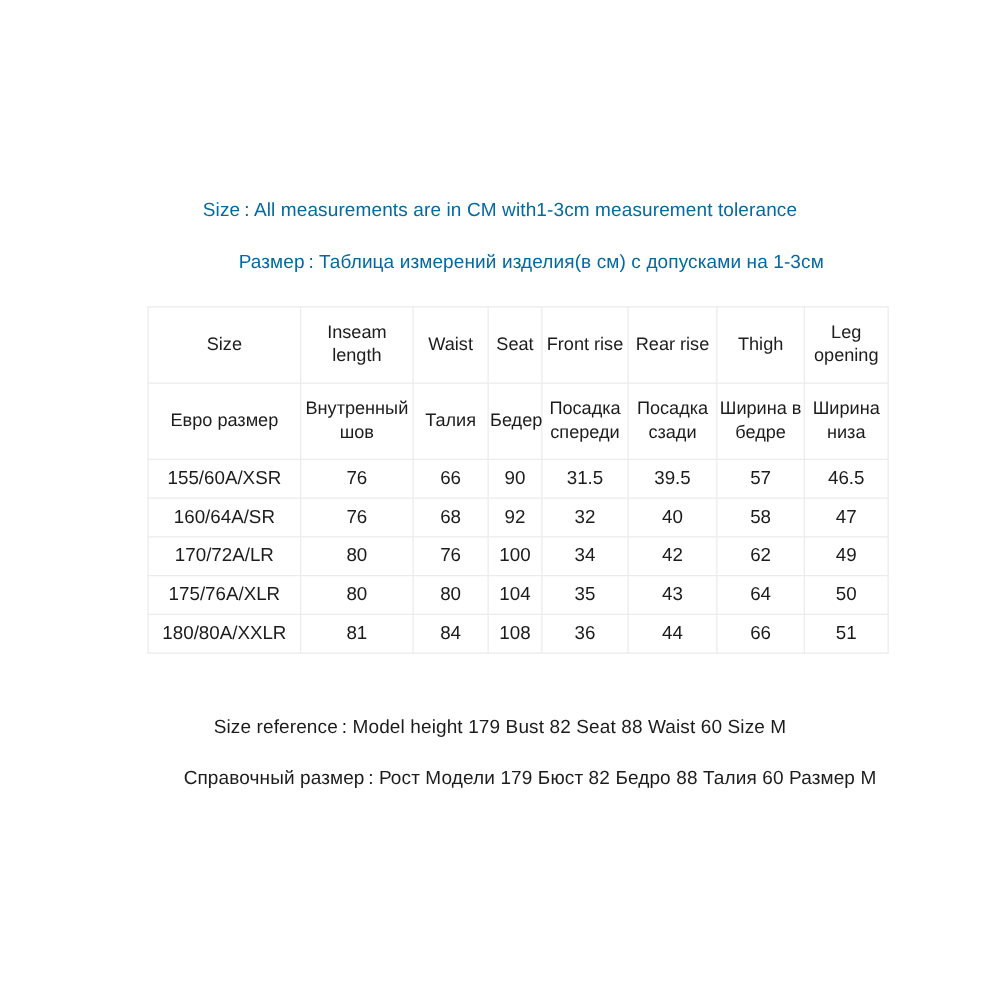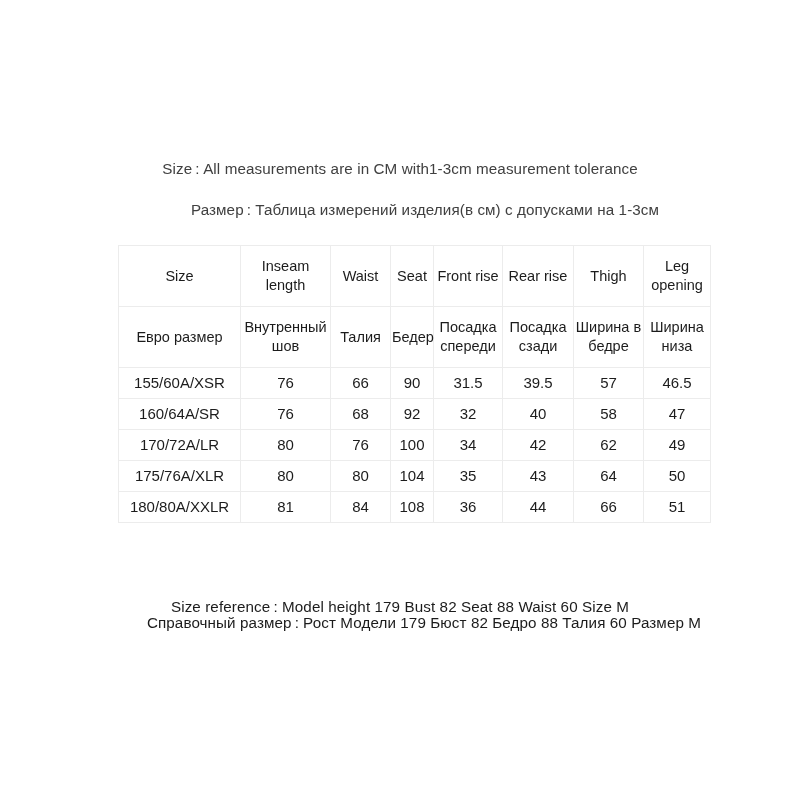--- a/index.html
+++ b/index.html
@@ -24,21 +24,21 @@
   }
 
   
   .intro {
     position: absolute;
     left: 0;
     width: 800px;
     text-align: center;
     font-size: 15.2px;
     line-height: 19px;
-    color: #404040;
+    color: #0369a1;
     white-space: nowrap;
     letter-spacing: 0.1px;
   }
   .intro-en { top: 159px; }
   .intro-ru { top: 200px; padding-left: 25px; }
 
   
   .size-table-wrap {
     position: absolute;
     left: 118px;
@@ -89,21 +89,21 @@
     position: absolute;
     left: 0;
     width: 800px;
     text-align: center;
     font-size: 15.2px;
     line-height: 19px;
     color: #1c1c1c;
     white-space: nowrap;
     letter-spacing: 0.1px;
   }
-  .footer-en { top: 597px; }
+  .footer-en { top: 572px; }
   .footer-ru { top: 613px; margin-left: 24px; }
 </style>
 </head>
 <body>
 
 <div class="page">
 
   <div class="intro intro-en">Size : All measurements are in CM with1-3cm measurement tolerance</div>
 
   <div class="intro intro-ru">Размер : Таблица измерений изделия(в см) с допусками на 1-3см</div>

